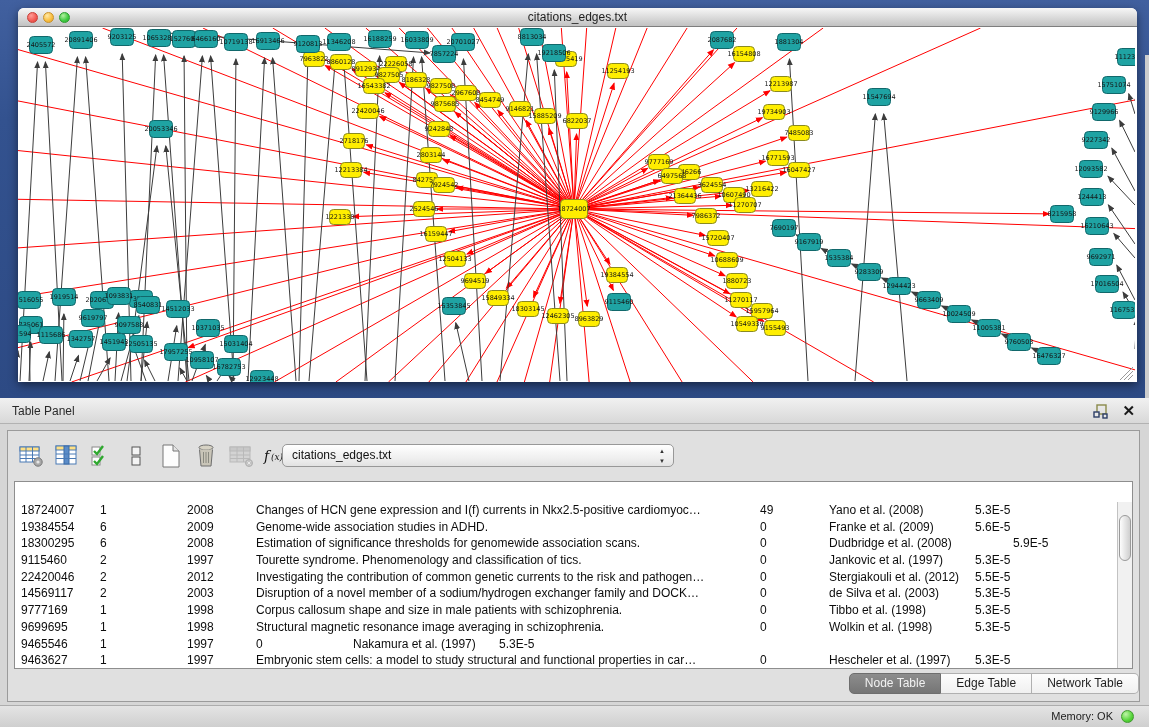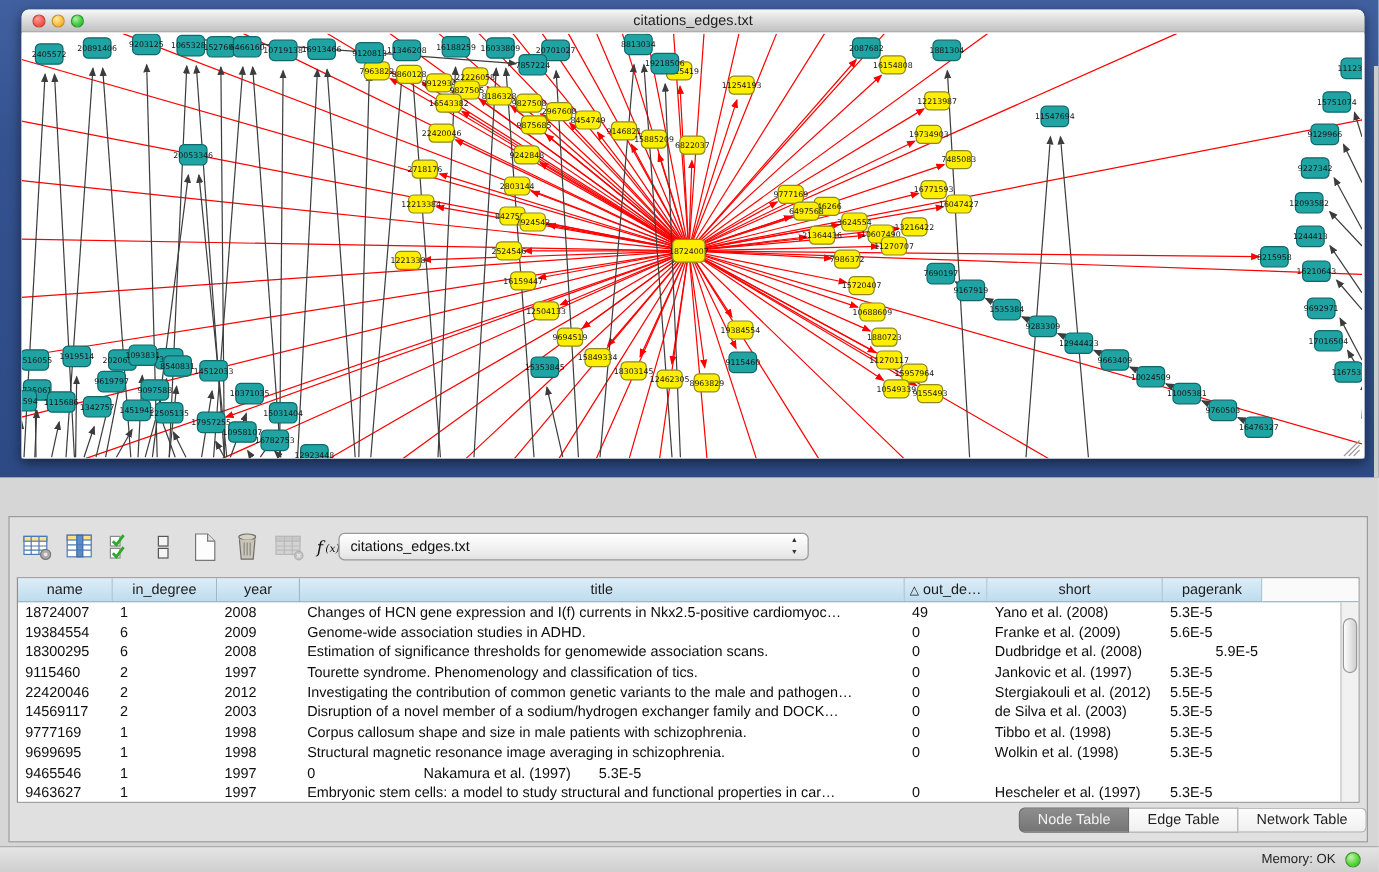--- a/index.html
+++ b/index.html
@@ -504,20 +504,31 @@
             <line x1="1102" y1="352" x2="1115" y2="339" stroke="#9a9a9a" stroke-width="1"></line>
             <line x1="1106" y1="352" x2="1115" y2="343" stroke="#9a9a9a" stroke-width="1"></line>
             <line x1="1110" y1="352" x2="1115" y2="347" stroke="#9a9a9a" stroke-width="1"></line>
           </svg>
       </div>
     </div>
     <div class="right-strip"></div>
   </div>
 
   <div class="table-panel">
+    <div class="panel-header">
+      <span class="panel-title">Table Panel</span>
+      <span class="ph-float">
+        <svg width="16" height="16" viewBox="0 0 16 16">
+          <rect x="4" y="2" width="9" height="9" fill="none" stroke="#8a8a4a" stroke-width="1.4"></rect>
+          <rect x="1" y="9" width="5" height="5" fill="#e8e8e8" stroke="#2c3e66" stroke-width="1.4"></rect>
+          <rect x="10" y="11" width="4" height="4" fill="#e8e8e8" stroke="#2c3e66" stroke-width="1.4"></rect>
+        </svg>
+      </span>
+      <span class="ph-close">✕</span>
+    </div>
 
     <div class="subpanel">
       <div class="toolbar">
           <span class="tbtn">
             <svg width="27" height="26" viewBox="0 0 27 26">
               <rect x="2" y="4" width="19" height="15" fill="#fff" stroke="#4a7ab5"></rect>
               <rect x="2" y="4" width="19" height="4" fill="#ffe084" stroke="#4a7ab5"></rect>
               <path d="M2 12h19M2 15.5h19M8 4v15M14.5 4v15" stroke="#4a7ab5" fill="none"></path>
               <circle cx="20" cy="19" r="4.2" fill="#a9a9a9" stroke="#777"></circle>
               <circle cx="20" cy="19" r="1.6" fill="#e6e6e6"></circle>
@@ -573,30 +584,20 @@
               <text x="9" y="17" font-size="9" font-style="italic" font-family="DejaVu Serif, serif" fill="#111">(x)</text>
             </svg>
           </span>
         </div>
       <div class="combo">
         <span>citations_edges.txt</span>
         <span class="arrows">▲<br>▼</span>
       </div>
 
       <div class="table-wrap">
-        <div class="thead">
-            <div class="th" style="width: 79px;">name</div>
-            <div class="th" style="width: 87px;">in_degree</div>
-            <div class="th" style="width: 69px;">year</div>
-            <div class="th" style="width: 504px;">title</div>
-            <div class="th" style="width: 69px;"><span class="sort-tri">△</span> out_de…</div>
-            <div class="th" style="width: 146px;">short</div>
-            <div class="th" style="width: 83px;">pagerank</div>
-            <div class="th filler" style="flex: 1 1 0%;"></div>
-          </div>
         <div class="tbody">
             <div class="tr">
               <div class="td" style="width: 79px;">18724007</div>
               <div class="td" style="width: 87px;">1</div>
               <div class="td" style="width: 69px;">2008</div>
               <div class="td" style="width: 504px;">Changes of HCN gene expression and I(f) currents in Nkx2.5-positive cardiomyoc…</div>
               <div class="td" style="width: 69px;">49</div>
               <div class="td" style="width: 146px;">Yano et al. (2008)</div>
               <div class="td" style="width: 83px;">5.3E-5</div>
             </div>
@@ -624,21 +625,21 @@
               <div class="td" style="width: 69px;">1997</div>
               <div class="td" style="width: 504px;">Tourette syndrome. Phenomenology and classification of tics.</div>
               <div class="td" style="width: 69px;">0</div>
               <div class="td" style="width: 146px;">Jankovic et al. (1997)</div>
               <div class="td" style="width: 83px;">5.3E-5</div>
             </div>
             <div class="tr">
               <div class="td" style="width: 79px;">22420046</div>
               <div class="td" style="width: 87px;">2</div>
               <div class="td" style="width: 69px;">2012</div>
-              <div class="td" style="width: 504px;">Investigating the contribution of common genetic variants to the male and pathogen…</div>
+              <div class="td" style="width: 504px;">Investigating the contribution of common genetic currents to the risk and pathogen…</div>
               <div class="td" style="width: 69px;">0</div>
               <div class="td" style="width: 146px;">Stergiakouli et al. (2012)</div>
               <div class="td" style="width: 83px;">5.5E-5</div>
             </div>
             <div class="tr">
               <div class="td" style="width: 79px;">14569117</div>
               <div class="td" style="width: 87px;">2</div>
               <div class="td" style="width: 69px;">2003</div>
               <div class="td" style="width: 504px;">Disruption of a novel member of a sodium/hydrogen exchanger family and DOCK…</div>
               <div class="td" style="width: 69px;">0</div>

